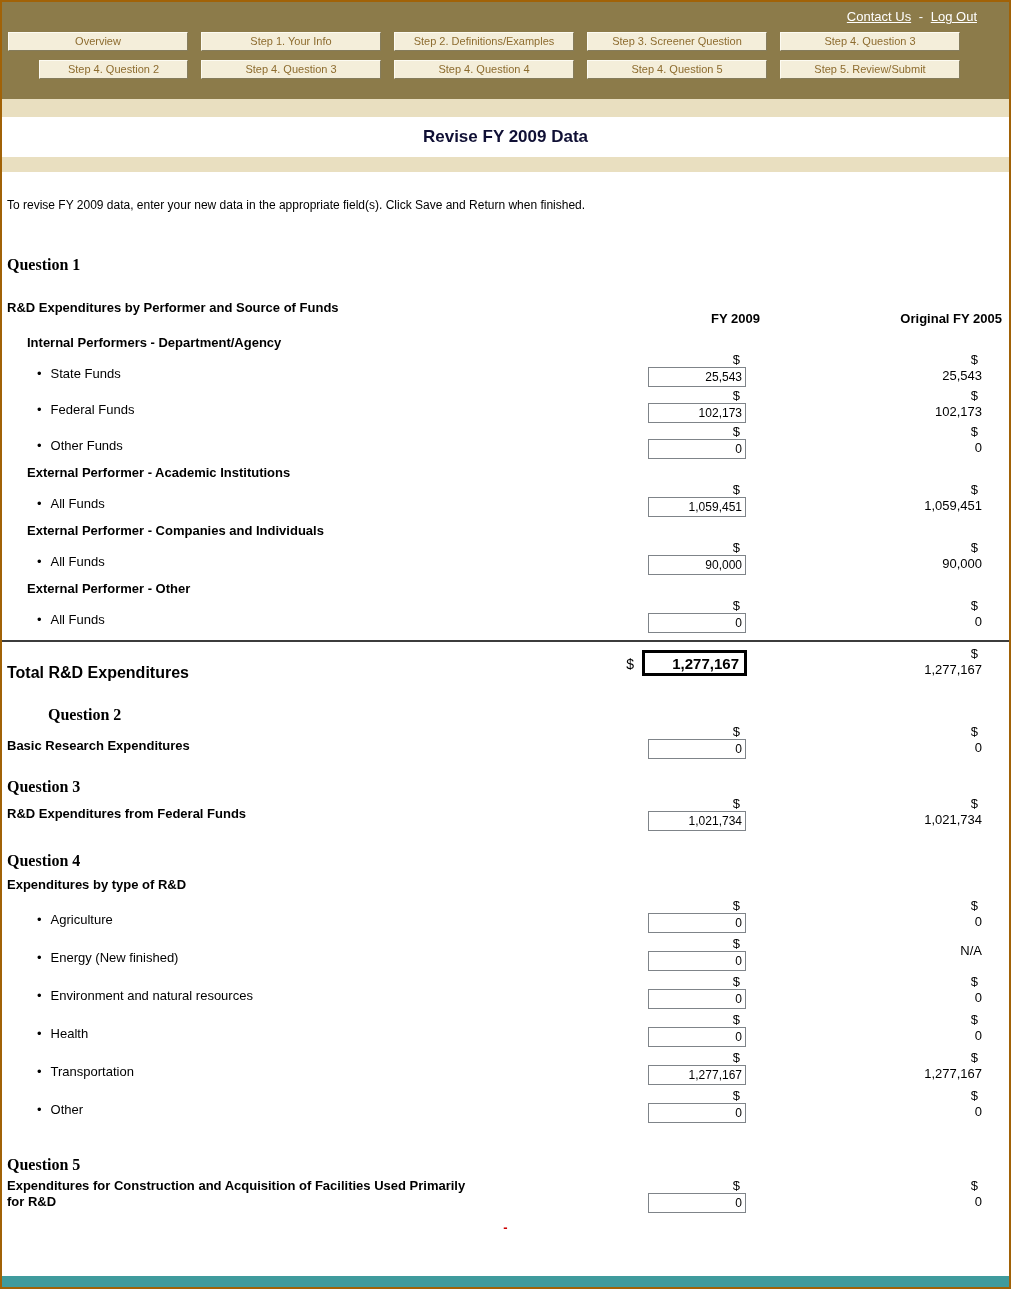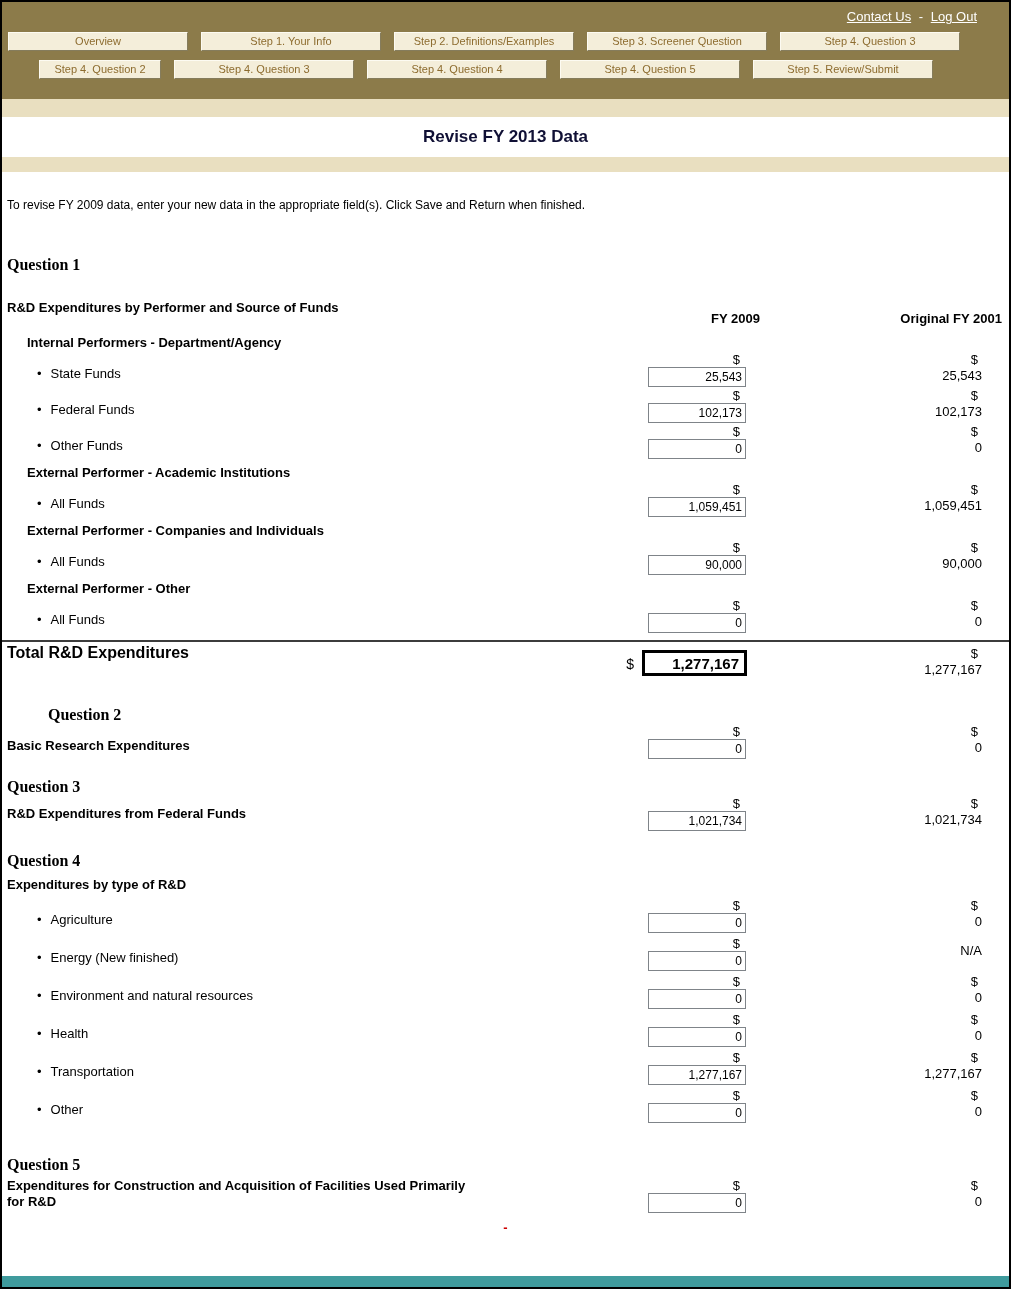--- a/index.html
+++ b/index.html
@@ -5,21 +5,21 @@
   * { margin: 0; padding: 0; box-sizing: border-box; }
   html, body { background: #fff; }
   body {
     width: 1011px;
     font-family: "Liberation Sans", sans-serif;
     color: #000;
   }
   .page {
     width: 1011px;
     height: 1289px;
-    border: 2px solid #000000;
+    border: 2px solid #a16207;
     background: #fff;
     position: relative;
     display: flex;
     flex-direction: column;
     overflow: hidden;
   }
   
   .topbar {
     height: 97px;
     background: #8c7b4a;
@@ -52,21 +52,21 @@
     text-align: center;
     font-size: 11px;
     color: #8d6c2f;
     background: #f4eeda;
     border: 1px solid;
     border-color: #fdfbf2 #857c5c #857c5c #fdfbf2;
     cursor: pointer;
     white-space: nowrap;
     overflow: hidden;
   }
-  .tab.narrow { width: 122px; }
+  .tab.narrow { width: 149px; }
   
   .band { background: #e9dfc0; flex: 0 0 auto; }
   .band.b1 { height: 18px; }
   .band.b2 { height: 15px; }
   .title-area {
     height: 40px;
     display: flex;
     align-items: center;
     justify-content: center;
     background: #fff;
@@ -148,21 +148,21 @@
   .orig-cell .dollar { height: 15px; line-height: 15px; padding-right: 4px; font-size: 13px; }
   .orig-cell .orig-value { height: 18px; line-height: 18px; font-size: 13px; }
   .orig-cell.no-dollar .orig-value { margin-top: 6px; }
   
   .total-section {
     margin: 6px -5px 0;
     padding: 0 5px;
     border-top: 2px solid #3c3c3c;
   }
   .total-row { position: relative; height: 50px; }
-  .total-label { position: absolute; left: 0; top: 2px; font-size: 16px; font-weight: bold; }
+  .total-label { position: absolute; left: 0; top: 22px; font-size: 16px; font-weight: bold; }
   .total-dollar { position: absolute; right: 370px; top: 14px; font-size: 14px; }
   .total-input {
     position: absolute; right: 257px; top: 8px;
     width: 105px; height: 26px;
     border: 3px solid #000;
     font-family: "Liberation Sans", sans-serif;
     font-size: 15px; font-weight: bold;
     text-align: right; padding-right: 5px;
     background: #fff;
   }
@@ -223,34 +223,34 @@
       <div class="tab narrow">Step 4. Question 2</div>
       <div class="tab">Step 4. Question 3</div>
       <div class="tab">Step 4. Question 4</div>
       <div class="tab">Step 4. Question 5</div>
       <div class="tab">Step 5. Review/Submit</div>
     </div>
   </div>
 
   <div class="band b1"></div>
   <div class="title-area">
-    <h1>Revise FY 2013 Data</h1>
+    <h1>Revise FY 2009 Data</h1>
   </div>
   <div class="band b2"></div>
 
   <div class="content">
 
     <p class="instructions">To revise FY 2009 data, enter your new data in the appropriate field(s). Click Save and Return when finished.</p>
 
     <div class="question q1h">Question 1</div>
 
     <div class="section-header-row">
       <div class="section-title">R&amp;D Expenditures by Performer and Source of Funds</div>
       <div class="col-header fy">FY 2009</div>
-      <div class="col-header orig">Original FY 2001</div>
+      <div class="col-header orig">Original FY 2005</div>
     </div>
 
     <div class="group-heading gh1">Internal Performers - Department/Agency</div>
 
     <div class="money-row">
       <div class="row-label bulleted">
           <span>State Funds</span>
         </div>
       <div class="fy-cell">
         <div class="dollar">$</div>

